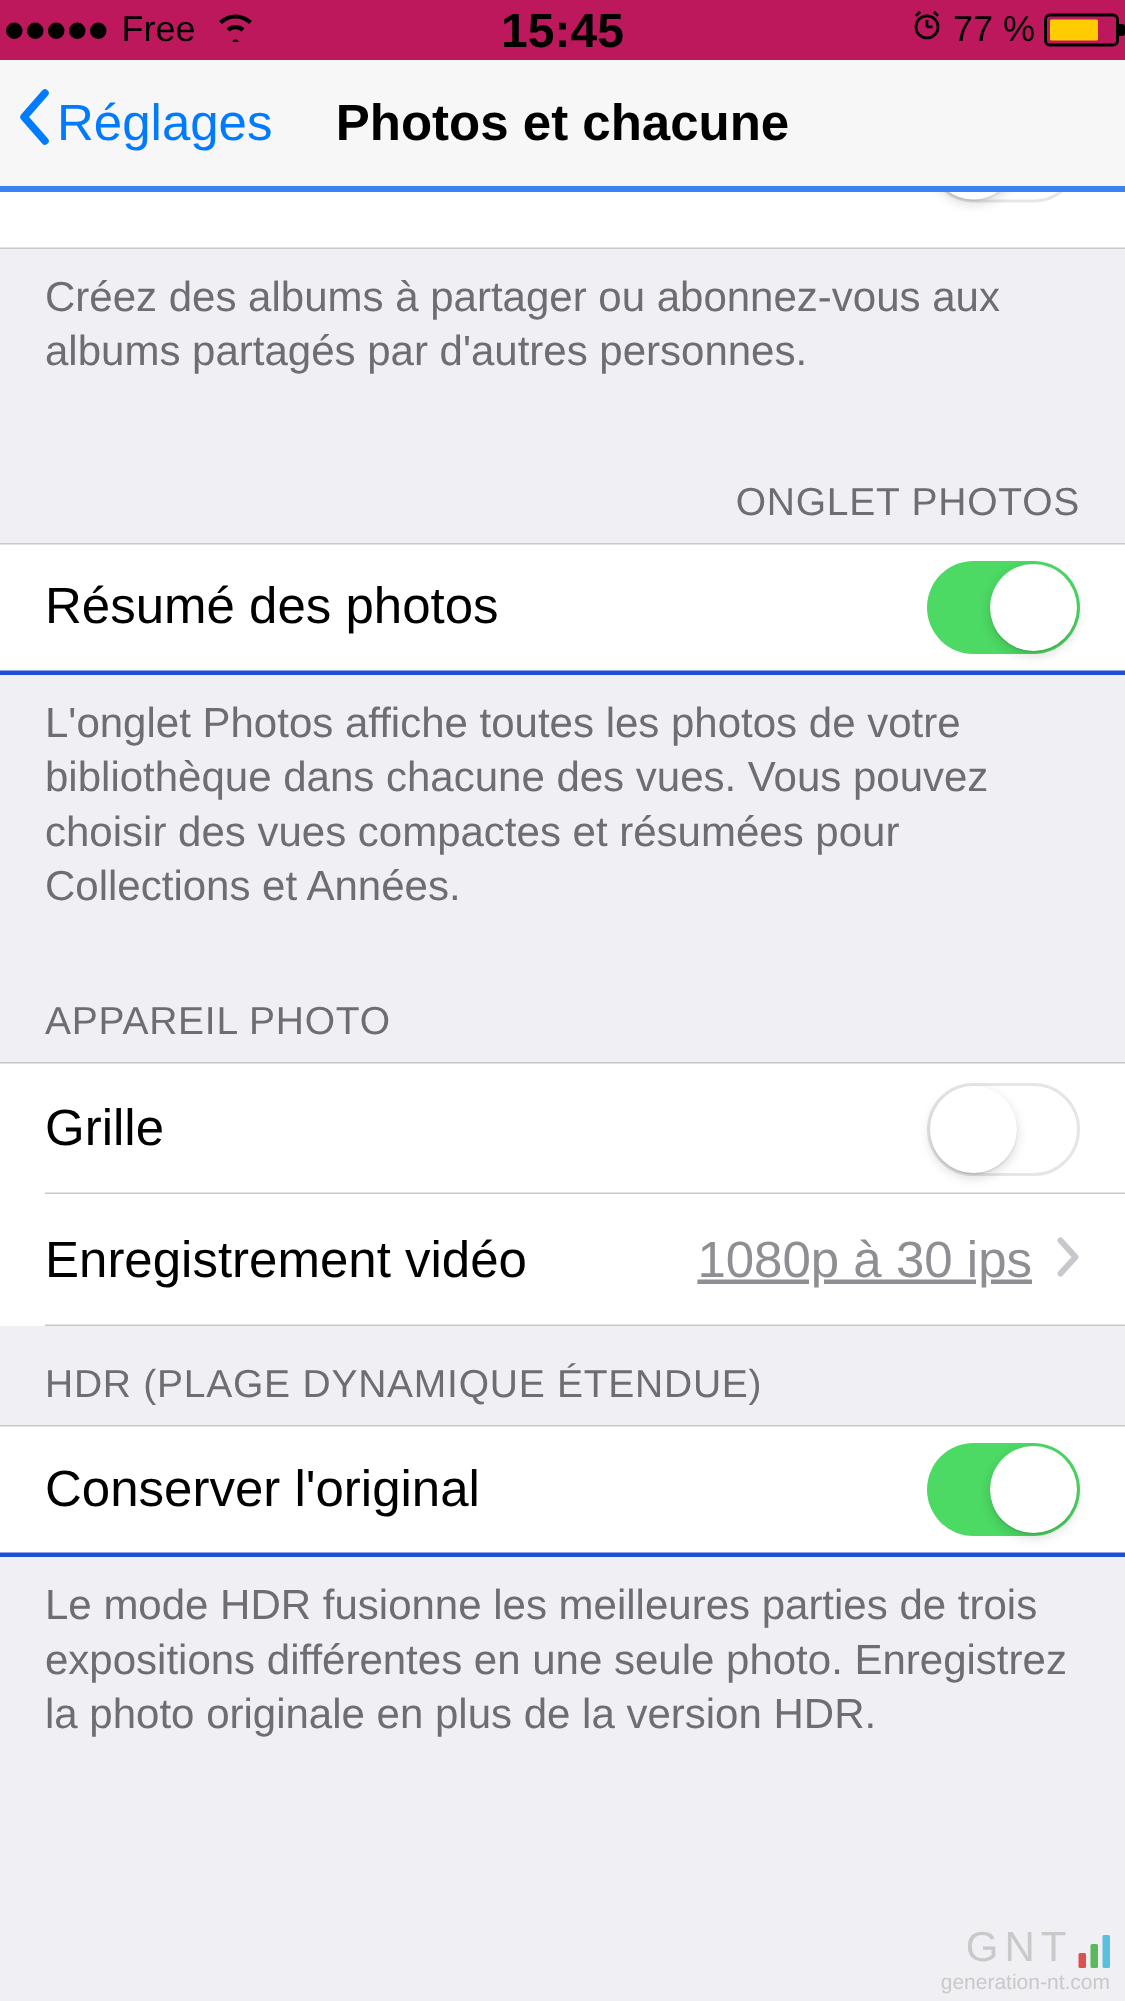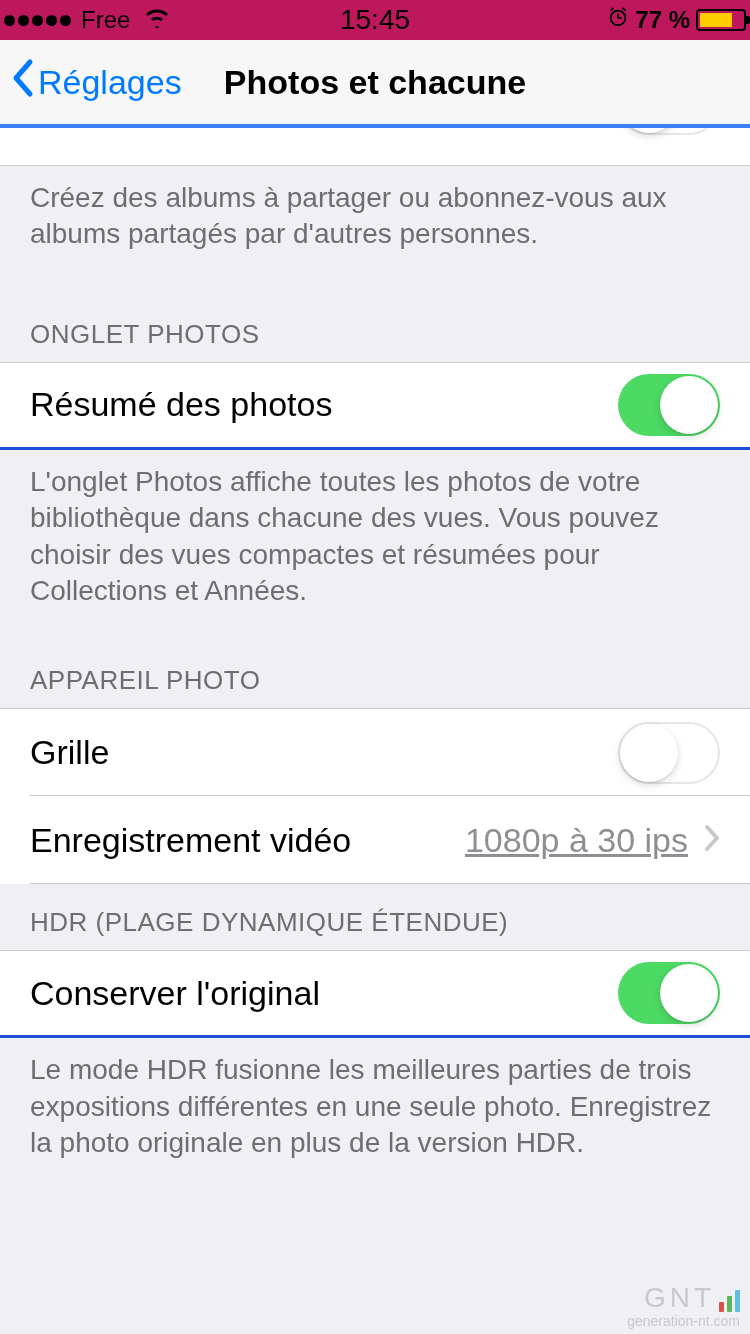--- a/index.html
+++ b/index.html
@@ -43,31 +43,30 @@
       background: #000;
     }
     .carrier {
       font-size: 24px;
       margin-left: 4px;
     }
     .wifi-icon {
       margin-left: 6px;
     }
     .status-time {
-      font-size: 28px;
-      font-weight: 400;
+      font-size: 32px;
+      font-weight: 700;
       position: absolute;
       left: 50%;
       transform: translateX(-50%);
     }
     .status-right {
       display: flex;
       align-items: center;
       gap: 6px;
-      font-weight: bold;
     }
     .alarm-icon {
       font-size: 22px;
     }
     .battery-pct {
       font-size: 24px;
     }
     .battery {
       width: 50px;
       height: 22px;
@@ -250,21 +249,21 @@
     }
     .wm-bar {
       width: 5px;
       border-radius: 1px;
     }
     .wm-sub {
       font-size: 14px;
       color: #c9c9c9;
       margin-top: 2px;
     }
-    .spacer-header { padding-top: 66px; padding-bottom: 12px; }
+    .spacer-header { padding-top: 66px; padding-bottom: 12px; text-align: right; }
     .spacer-header2 { padding-top: 56px; padding-bottom: 12px; }
     .spacer-header3 { padding-top: 23px; padding-bottom: 12px; }
   </style>
 </head>
 <body>
 
 <div class="status-bar">
   <div class="status-left">
     <div class="signal-dots">
       <div class="dot"></div>

